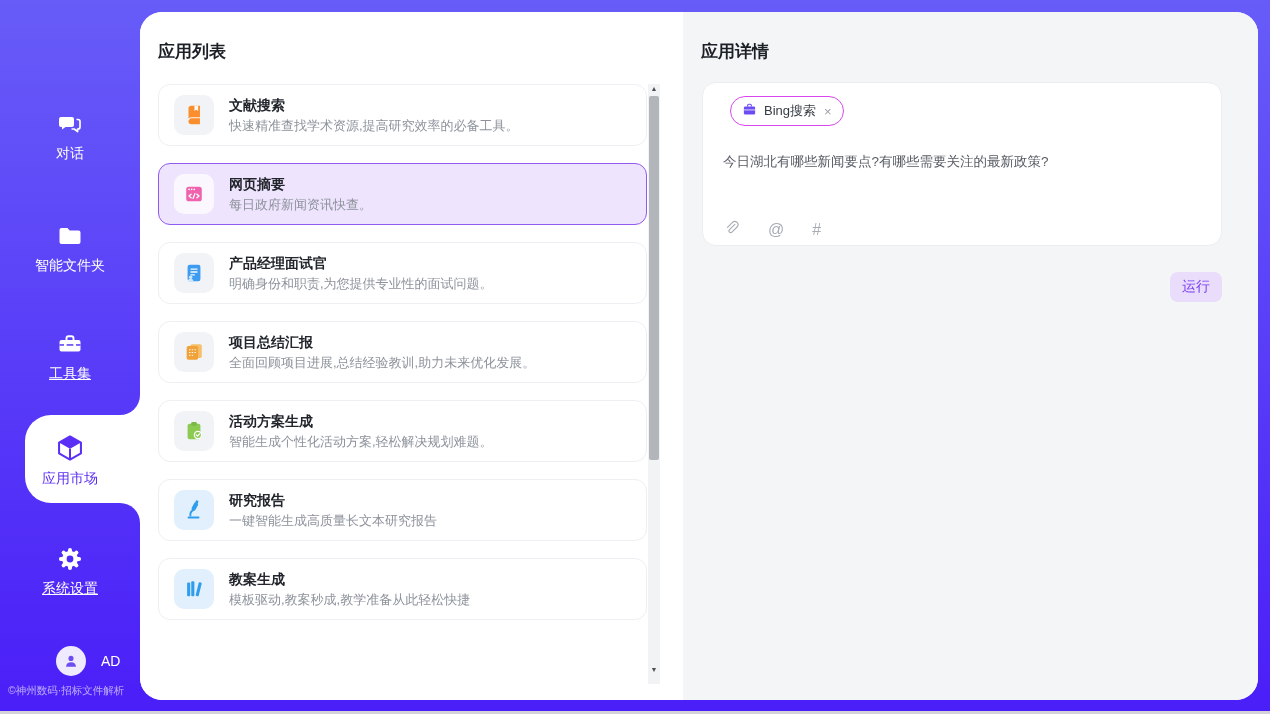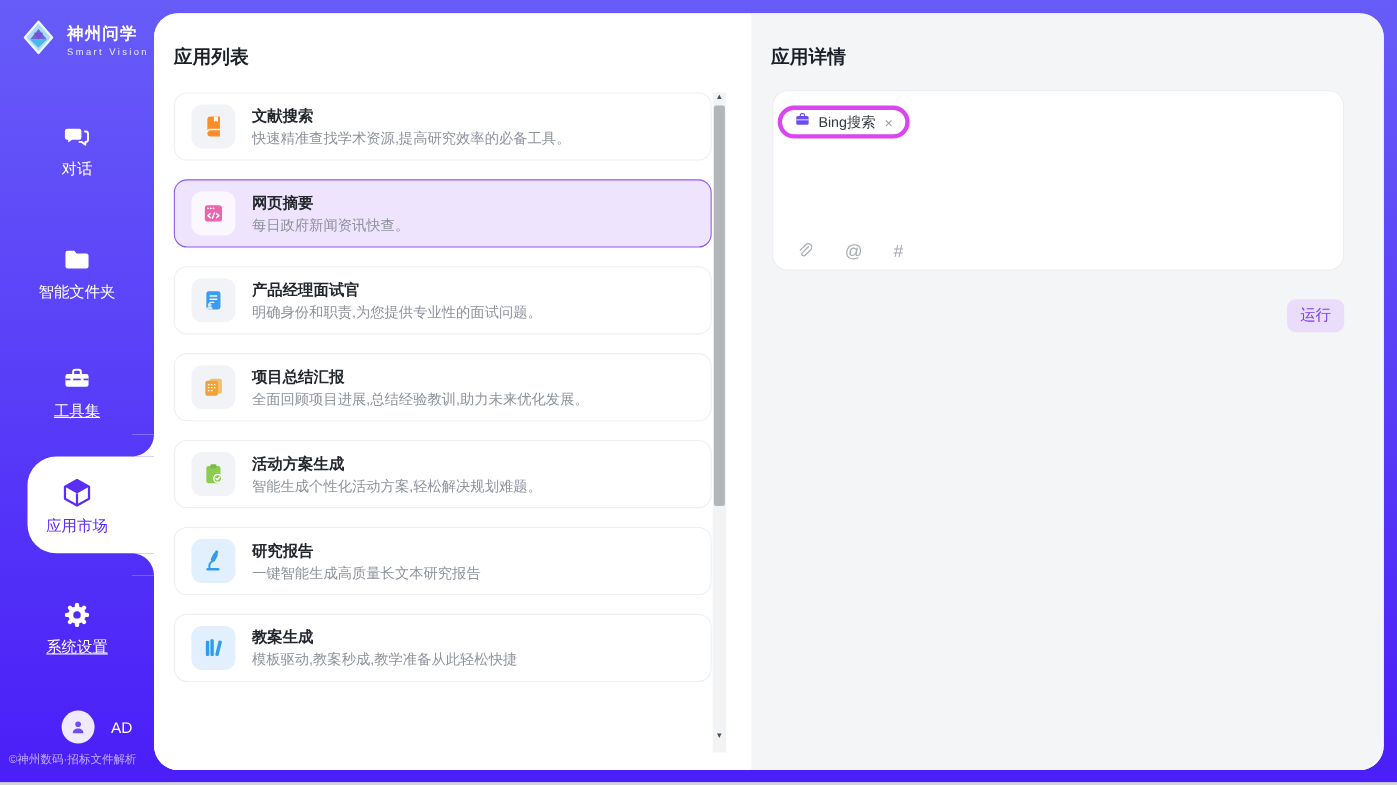--- a/index.html
+++ b/index.html
@@ -49,46 +49,32 @@
   .card-title { font-size:14px; font-weight:bold; color:#22262c; line-height:17px; }
   .card-desc { font-size:13px; color:#8d929b; margin-top:4px; line-height:16px; white-space:nowrap; }
 
   .scrollbar { position:absolute; left:508px; top:72px; width:12px; height:600px; background:#f2f3f5; }
   .sb-thumb { position:absolute; left:1px; top:12px; width:10px; height:364px; background:#b2b5ba; border-radius:2px; }
   .sb-arrow { position:absolute; left:0; width:12px; text-align:center; font-size:7px; color:#4a4e55; cursor:pointer; }
   .sb-up { top:1px; } .sb-down { top:582px; }
 
   .detail-pane { position:relative; flex:1; height:100%; background:#f4f5f7; }
   .detail-card { position:absolute; left:19px; top:70px; width:520px; height:164px; background:#fff; border:1px solid #ebedf0; border-radius:14px; cursor:text; }
-  .chip { position:absolute; left:4px; top:13px; display:inline-flex; align-items:center; gap:7px; height:30px; padding:0 11px; background:#fff; border:4px solid #d946ef; border-radius:16px; cursor:pointer; }
+  .chip { position:absolute; left:27px; top:13px; display:inline-flex; align-items:center; gap:7px; height:30px; padding:0 11px; background:#fff; border:1px solid #d946ef; border-radius:16px; cursor:pointer; }
   .chip-label { font-size:13px; color:#363b42; }
   .chip-close { font-size:13px; color:#9aa0a8; margin-left:1px; cursor:pointer; }
   .prompt { position:absolute; left:20px; top:70px; width:470px; font-size:13.5px; color:#565b63; line-height:18px; }
   .composer-icons { position:absolute; left:20px; top:136px; display:flex; align-items:center; gap:28px; color:#a7acb4; }
   .composer-icons .glyph { font-size:16px; line-height:18px; cursor:pointer; }
   .run-btn { position:absolute; right:36px; top:260px; width:52px; height:30px; background:#e9ddfb; color:#7b3ff2; font-size:14px; border:none; border-radius:8px; display:flex; align-items:center; justify-content:center; cursor:pointer; }
 </style>
 </head>
 <body>
 
 <div class="sidebar">
-  <div class="logo">
-    <span>
-      <svg width="38" height="38" viewBox="0 0 40 40">
-        <polygon points="20,5 33,20 20,35 7,20" fill="#a8dcf8" stroke="#eef8ff" stroke-width="2.2" stroke-linejoin="round"></polygon>
-        <polygon points="20,12 28,22 12,22" fill="#6b66d8"></polygon>
-        <polygon points="12,22 28,22 20,30" fill="#4ab8e8"></polygon>
-        <polygon points="15.5,15.5 24.5,15.5 20,22" fill="#7a4fd8"></polygon>
-      </svg>
-    </span>
-    <span class="logo-text">
-      <span class="cn">神州问学</span>
-      <span class="en" style="display:block">Smart Vision</span>
-    </span>
-  </div>
 
   <div class="nav nav-chat">
     <span>
       <svg width="28" height="28" viewBox="0 0 28 28">
         <path d="M5 7 h11 a2 2 0 0 1 2 2 v6 a2 2 0 0 1 -2 2 H9.5 L6 19.5 V17 H5 a2 2 0 0 1 -2 -2 V9 a2 2 0 0 1 2 -2 z" fill="#fff"></path>
         <path d="M20.5 9.5 h1.5 a2 2 0 0 1 2 2 v5.5 a2 2 0 0 1 -2 2 h-.4 v2.6 L18.2 19 H15.5" stroke="#fff" stroke-width="1.7" fill="none" stroke-linejoin="round"></path>
       </svg>
     </span>
     <span class="lbl">对话</span>
   </div>
@@ -298,20 +284,21 @@
           <svg width="15" height="15" viewBox="0 0 24 24">
             <path d="M9 7 V5.6 a2 2 0 0 1 2-2 h2 a2 2 0 0 1 2 2 V7" stroke="#6d4df2" stroke-width="1.8" fill="none"></path>
             <rect x="3" y="7" width="18" height="13" rx="2.2" fill="#6d4df2"></rect>
             <rect x="3" y="12" width="18" height="1.4" fill="#fff" opacity=".85"></rect>
           </svg>
         </span>
         <span class="chip-label">Bing搜索</span>
         <span class="chip-close">×</span>
       </span>
 
+      <div class="prompt">今日湖北有哪些新闻要点?有哪些需要关注的最新政策?</div>
 
       <div class="composer-icons">
         <span>
           <svg width="17" height="17" viewBox="0 0 24 24">
             <path d="M16.8 7.5 l-7.6 7.6 a2.4 2.4 0 0 0 3.4 3.4 l7.2-7.2 a4.5 4.5 0 0 0 -6.4-6.4 l-7 7" stroke="#a7acb4" stroke-width="1.6" fill="none" stroke-linecap="round" stroke-linejoin="round"></path>
           </svg>
         </span>
         <span class="glyph">@</span>
         <span class="glyph">#</span>
       </div>

